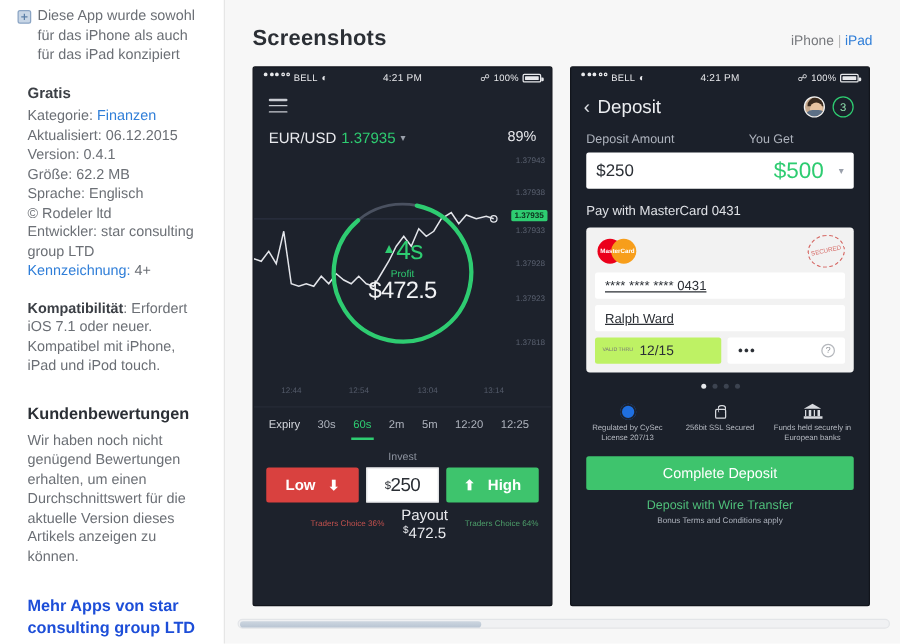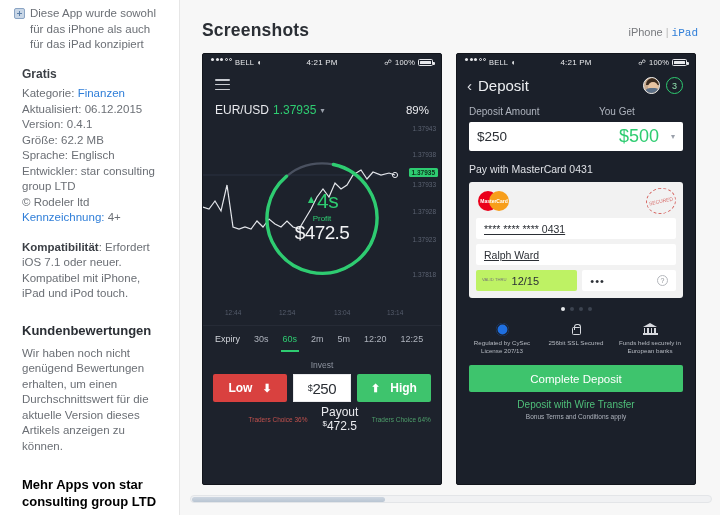--- a/index.html
+++ b/index.html
@@ -46,35 +46,35 @@
   .compat { margin-top: 14px; font-size: 11.5px; line-height: 15.5px; }
   .compat b { color: #3b3f45; }
 
   .sec-head {
     margin-top: 20px; font-weight: bold; color: #2b2f35;
     font-size: 13px; line-height: 17px;
   }
   .sec-body { margin-top: 7px; font-size: 11.5px; line-height: 15.5px; }
 
   .moreapps-head {
-    margin-top: 22px; font-weight: bold; color: #000000;
+    margin-top: 22px; font-weight: bold; color: #1d4ed8;
     font-size: 13px; line-height: 17px;
   }
 
   
   .content {
     width: 540px; height: 515px; position: relative;
     background: #f7f7f7;
   }
   .content-inner { padding: 20px 22px 0 22px; }
   .shots-head { display: flex; align-items: baseline; justify-content: space-between; }
   .shots-title { font-size: 17.5px; font-weight: bold; color: #2b2f35; letter-spacing: .2px; }
   .shots-tabs { font-size: 11px; color: #77797d; }
   .shots-tabs .sep { color: #bbb; margin: 0 3px; }
-  .shots-tabs .ipad { color: #2f7ed8; font-family: Liberation Mono, monospace; }
+  .shots-tabs .ipad { color: #2f7ed8; }
 
   .shots-row { display: flex; gap: 14px; margin-top: 12px; }
 
   .phone {
     width: 240px; height: 432px;
     background: #1d222c;
     border: 1px solid #12151c;
     border-radius: 2px;
     position: relative; overflow: hidden;
     color: #fff;
@@ -298,25 +298,25 @@
       </div>
       <div class="meta-line">
         <span class="lbl">Größe:</span>
         <span>62.2 MB</span>
       </div>
       <div class="meta-line">
         <span class="lbl">Sprache:</span>
         <span>Englisch</span>
       </div>
       <div class="meta-line">
+        <span class="lbl">© Rodeler ltd</span>
+      </div>
+      <div class="meta-line">
         <span class="lbl">Entwickler:</span>
         <span>star consulting group LTD</span>
-      </div>
-      <div class="meta-line">
-        <span class="lbl">© Rodeler ltd</span>
       </div>
       <div class="meta-line">
         <a class="blue" href="#">Kennzeichnung:</a>
         <span class="blue">4+</span>
       </div>
     </div>
 
     <div class="compat">
       <b>Kompatibilität</b><span>: Erfordert iOS 7.1 oder neuer. Kompatibel mit iPhone, iPad und iPod touch.</span>
     </div>

